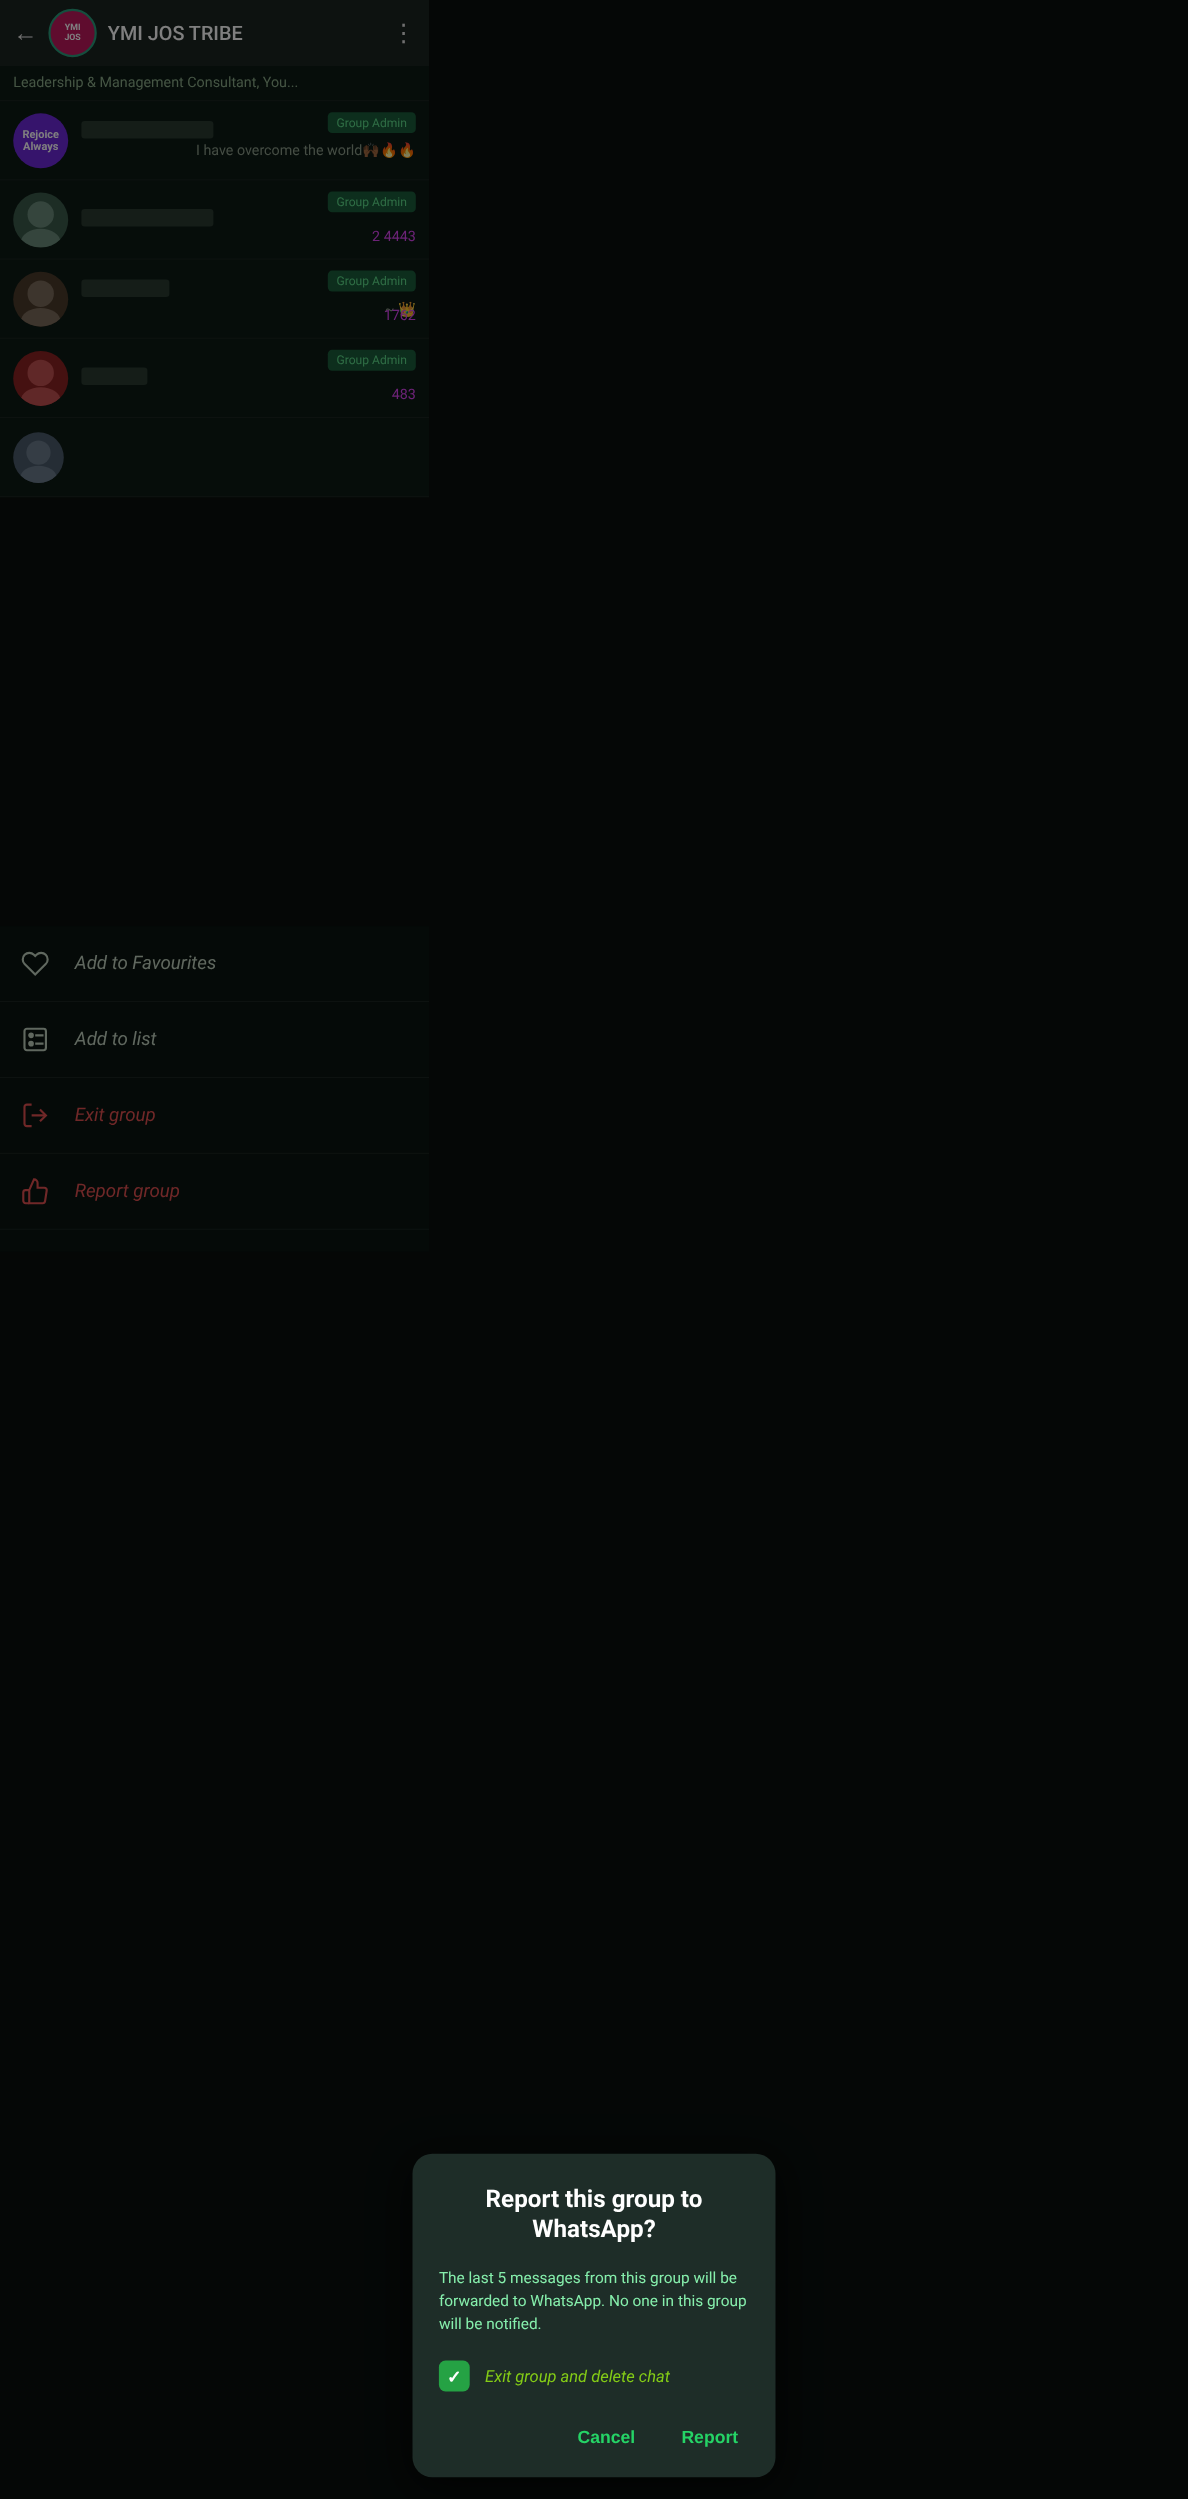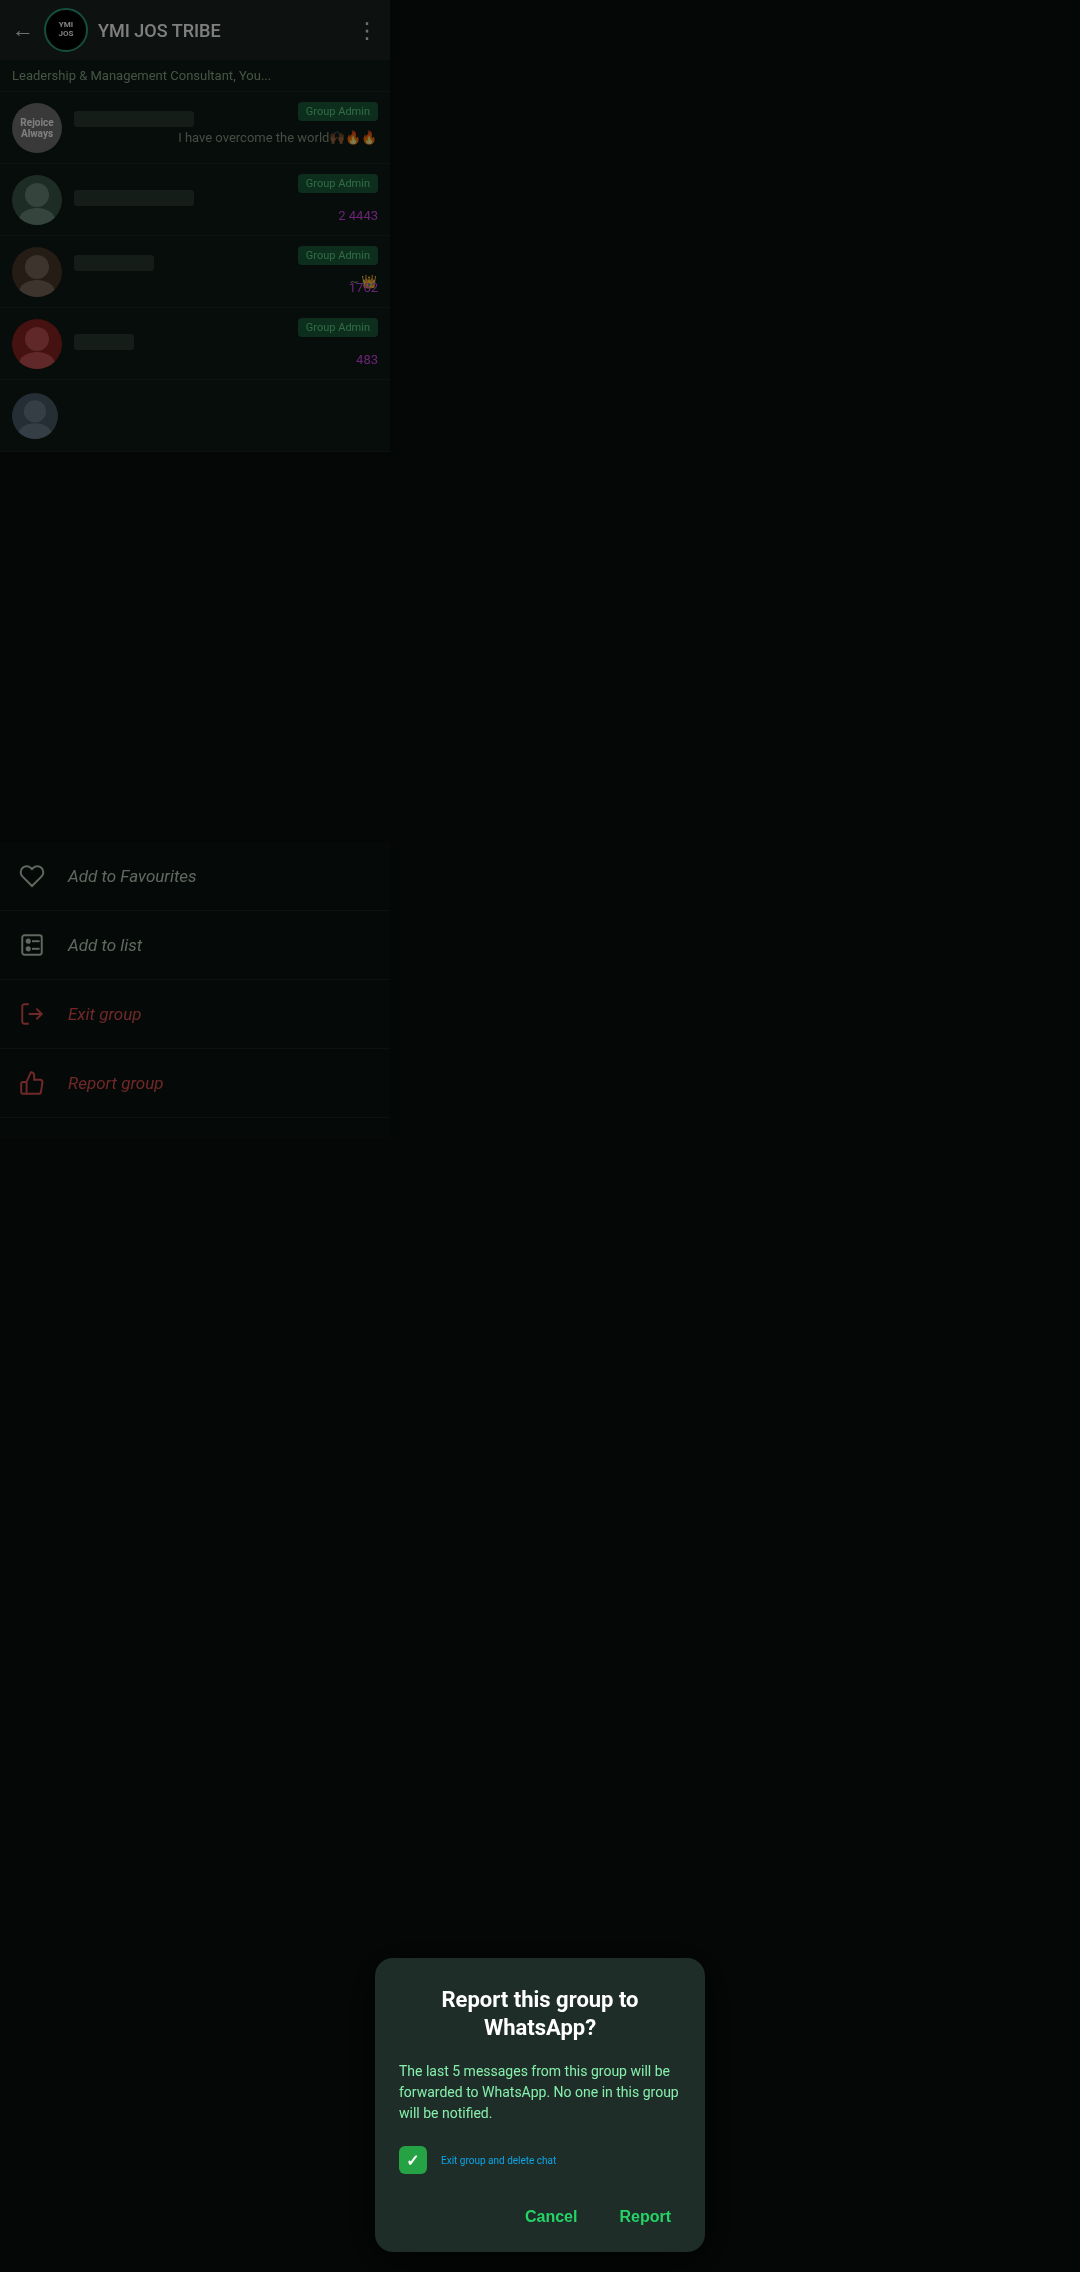--- a/index.html
+++ b/index.html
@@ -28,21 +28,21 @@
     .back-icon {
       color: #e0e0e0;
       font-size: 22px;
       cursor: pointer;
     }
 
     .group-avatar {
       width: 44px;
       height: 44px;
       border-radius: 50%;
-      background: #000000;
+      background: #be185d;
       display: flex;
       align-items: center;
       justify-content: center;
       font-size: 9px;
       font-weight: bold;
       color: #fff;
       flex-shrink: 0;
       border: 2px solid #2a9d7c;
       overflow: hidden;
     }
@@ -90,21 +90,21 @@
       flex-shrink: 0;
       margin-right: 12px;
       display: flex;
       align-items: center;
       justify-content: center;
       font-size: 14px;
       font-weight: bold;
       color: #fff;
     }
 
-    .avatar-1 { background: #737373; }
+    .avatar-1 { background: #6d28d9; }
     .avatar-2 { background: #5a8a7a; }
     .avatar-3 { background: #7a6a5a; }
     .avatar-4 { background: #c0392b; }
     .avatar-5 { background: #6a7a8a; }
 
     .member-info {
       flex: 1;
       min-width: 0;
       text-align: right;
     }
@@ -212,22 +212,23 @@
       cursor: pointer;
     }
 
     .checkbox-check {
       color: #fff;
       font-size: 16px;
       font-weight: bold;
     }
 
     .checkbox-label {
-      font-size: 10px;
-      color: #0ea5e9;
+      font-size: 15px;
+      color: #84cc16;
+      font-style: italic;
     }
 
     .modal-actions {
       display: flex;
       justify-content: flex-end;
       gap: 22px;
     }
 
     .btn-cancel {
       color: #25d366;

